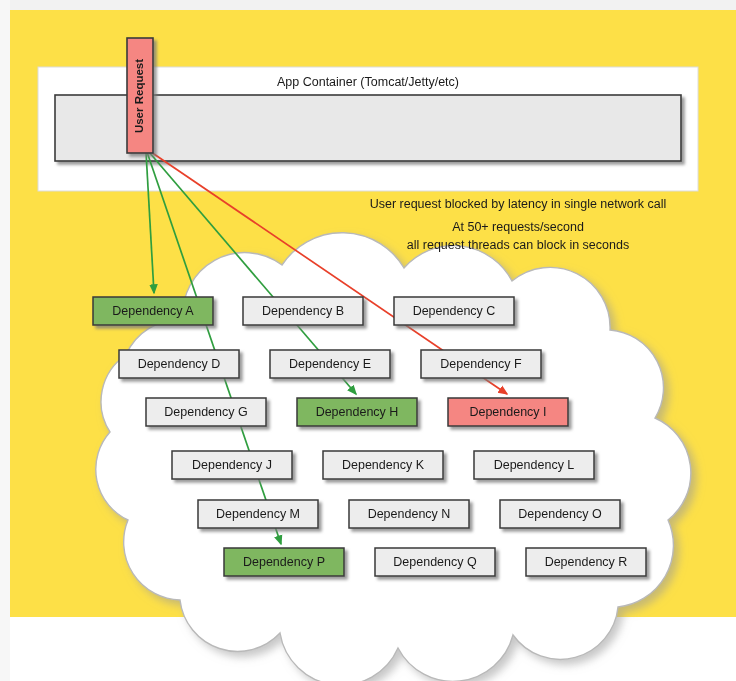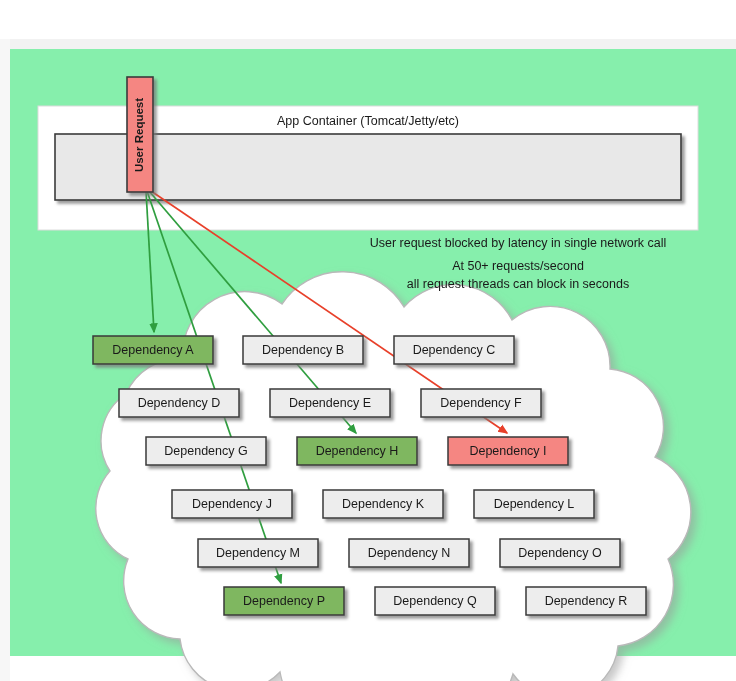--- a/index.html
+++ b/index.html
@@ -2,21 +2,21 @@
 <html><head>
 <meta charset="utf-8">
 <style>
   html,body{margin:0;padding:0;}
   body{
     width:736px;height:681px;
     background:#ffffff;
     font-family:"Liberation Sans", sans-serif;
     overflow:hidden;
   }
-  #stage{position:relative;width:736px;height:617px;background:#86efac;margin-top:39px;}
+  #stage{position:relative;width:736px;height:617px;background:#fde047;}
   #bg-top{position:absolute;left:0;top:0;width:736px;height:10px;background:#f2f2f2;}
   #bg-left{position:absolute;left:0;top:0;width:10px;height:681px;background:#f7f7f7;}
   svg#scene{position:absolute;left:0;top:0;width:736px;height:681px;}
   .dep-label{
     font-family:"Liberation Sans", sans-serif;
     font-size:12.5px;
     fill:#1a1a1a;
     text-anchor:middle;
     dominant-baseline:middle;
   }

